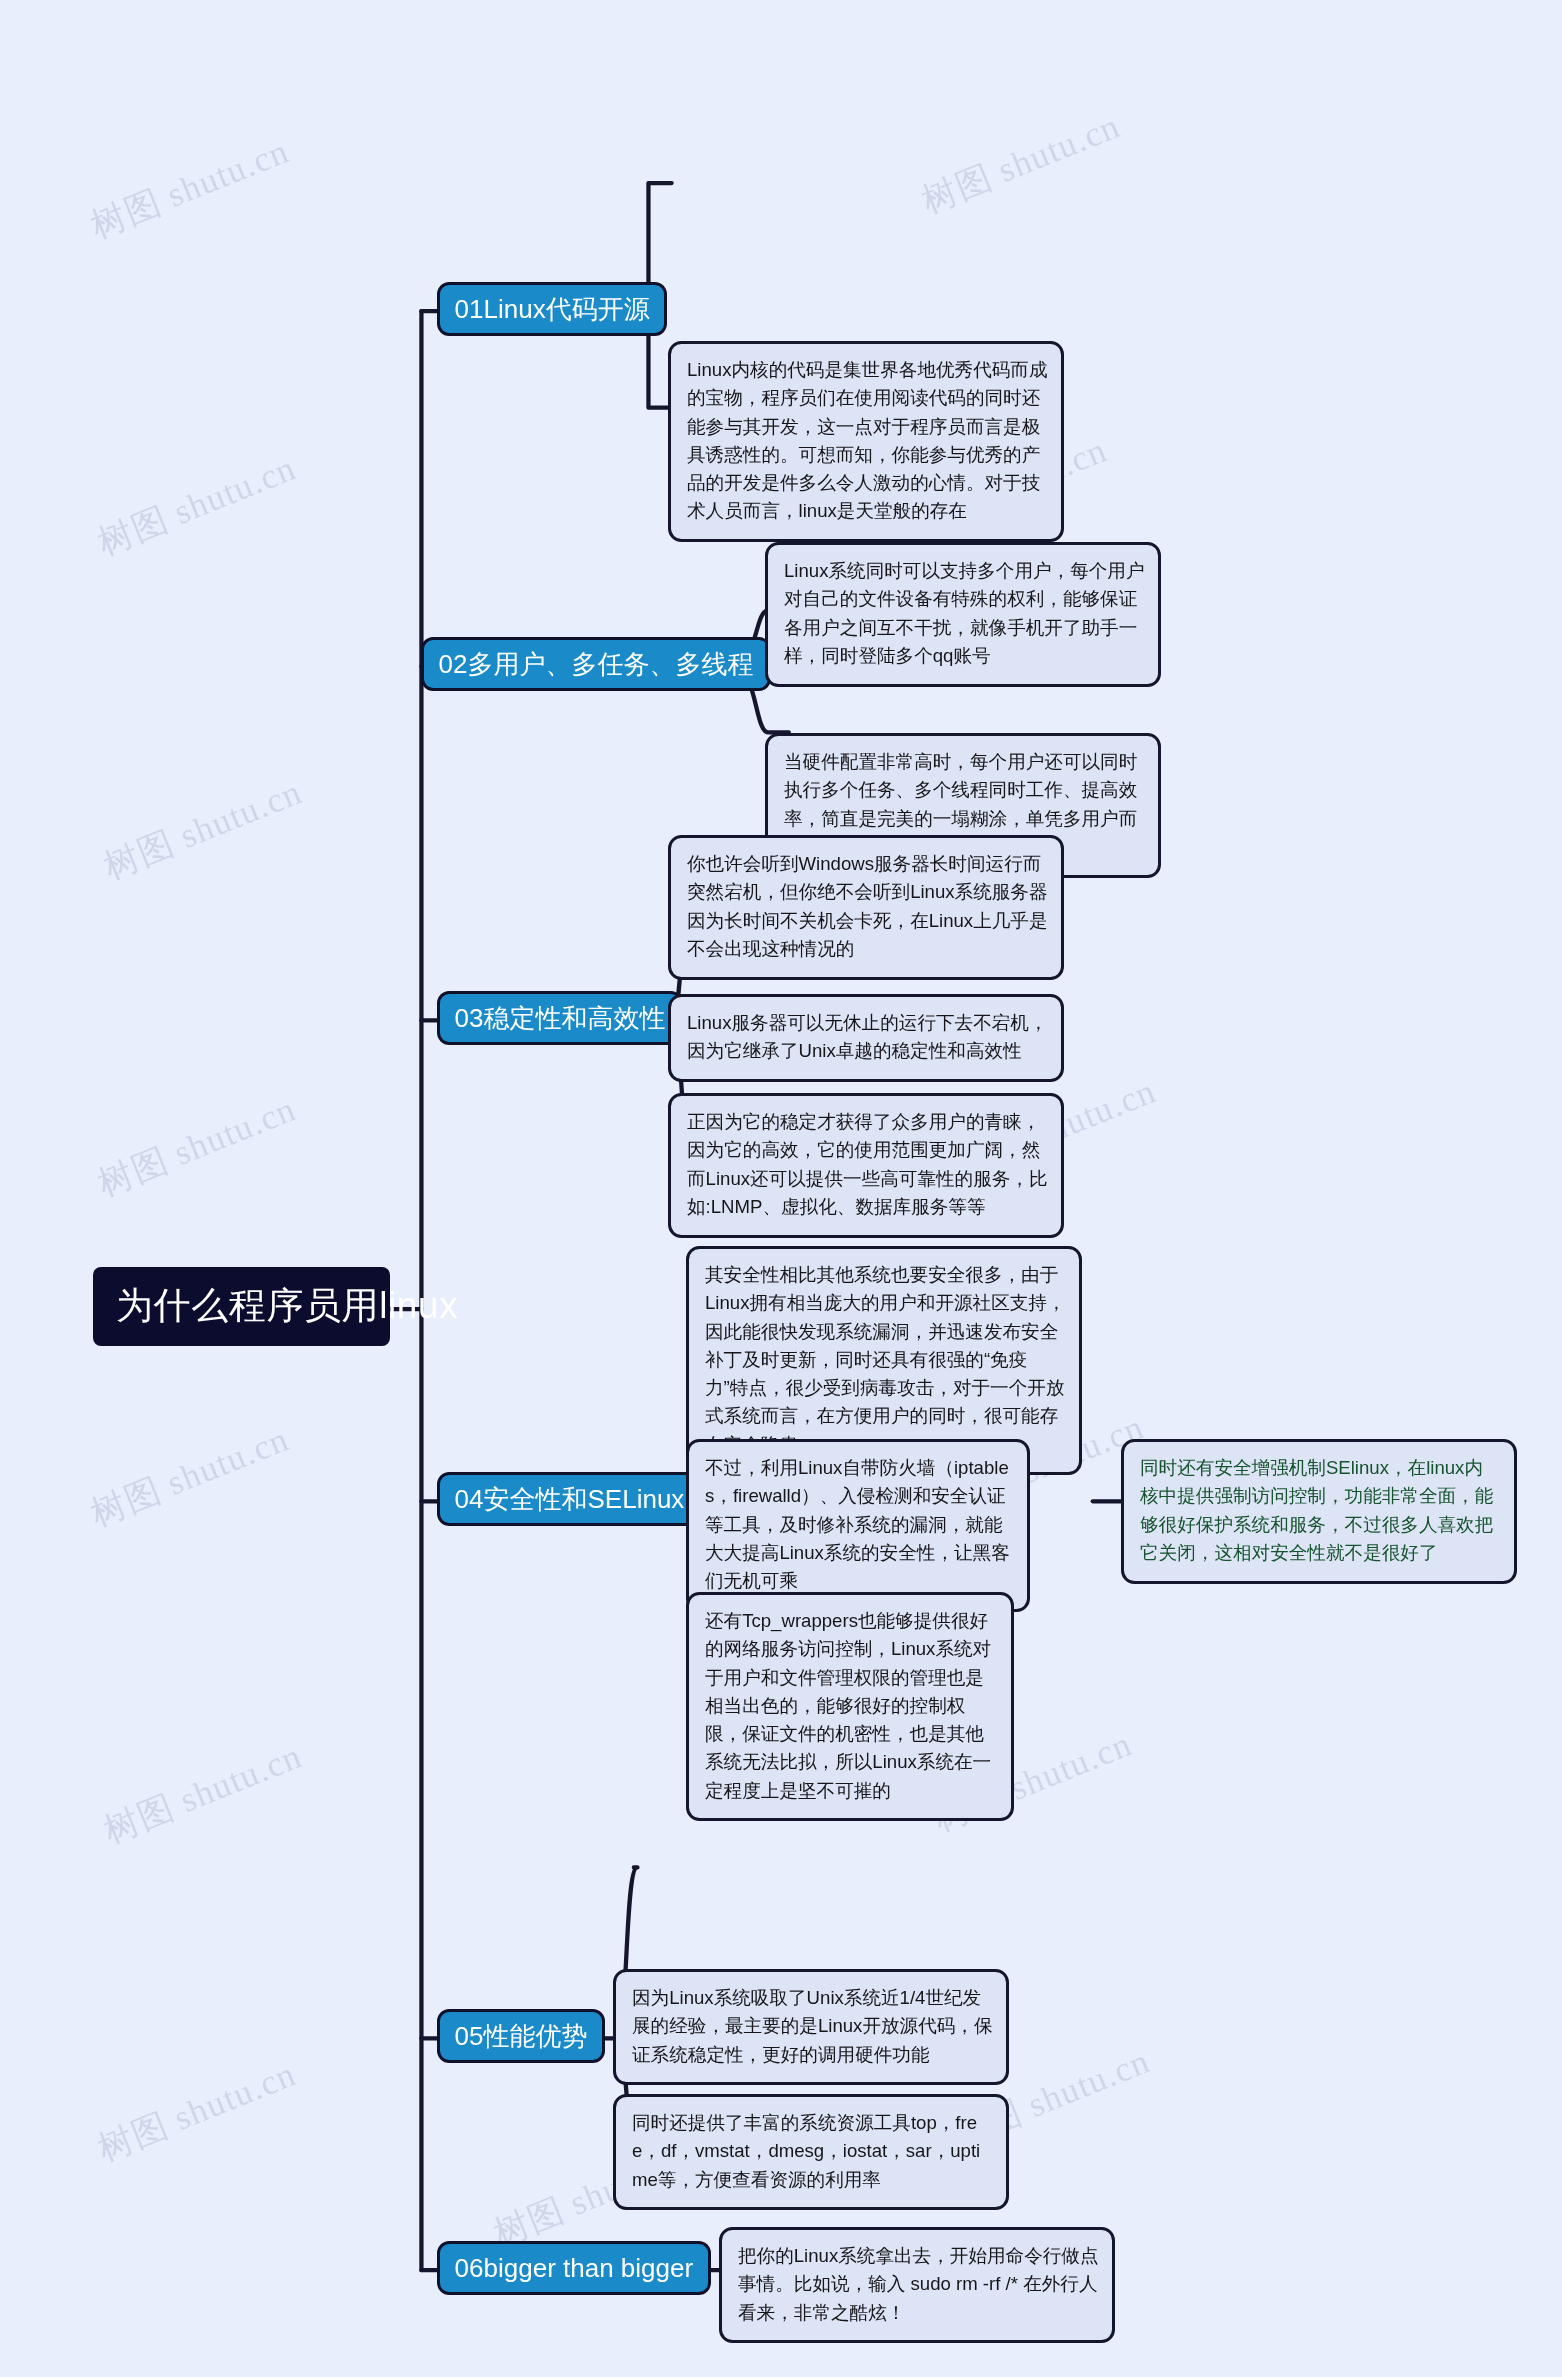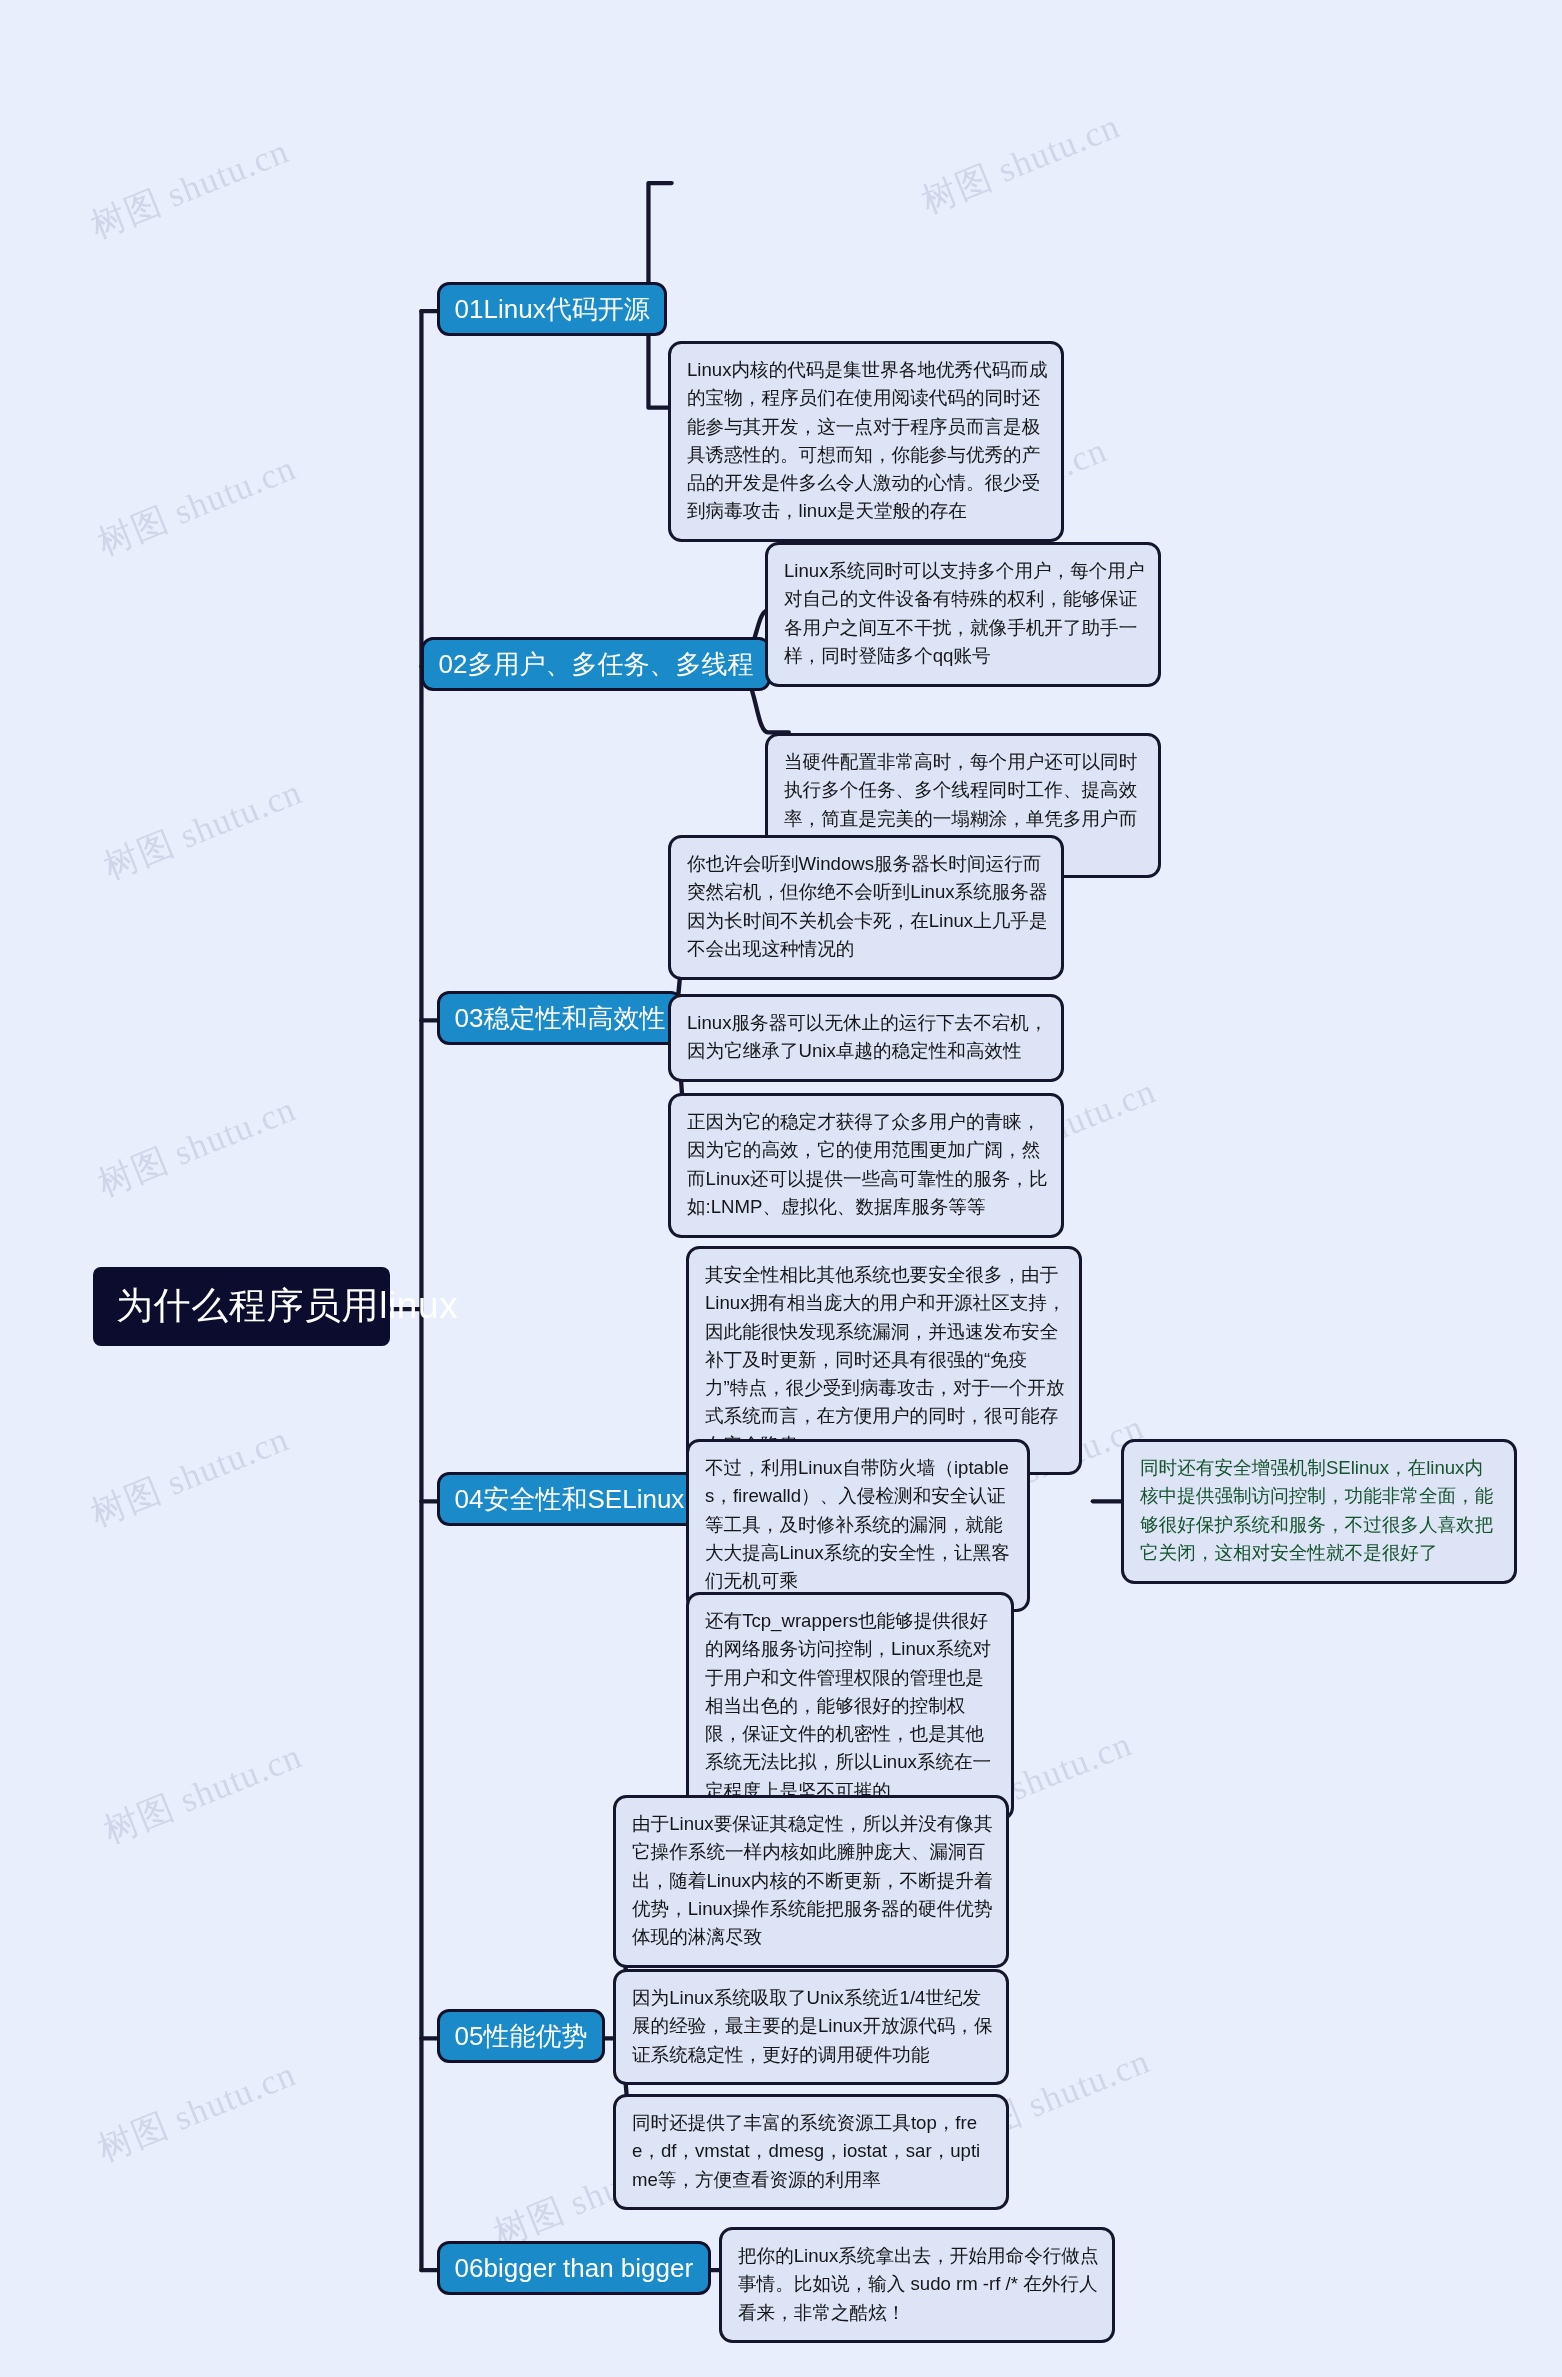--- a/index.html
+++ b/index.html
@@ -150,21 +150,21 @@
 
       <path d="M 1140 3720 L 1186 3720"></path>
     </g>
   </svg>
 
   <div class="node root-node" style="left:93px; top:1267px; width:297px;">为什么程序员用linux</div>
 
   <div class="node branch-node" style="left:437px; top:282px;">01Linux代码开源</div>
 
 
-  <div class="node leaf-node" style="left:668px; top:341px; width:396px;">Linux内核的代码是集世界各地优秀代码而成的宝物，程序员们在使用阅读代码的同时还能参与其开发，这一点对于程序员而言是极具诱惑性的。可想而知，你能参与优秀的产品的开发是件多么令人激动的心情。很少受到病毒攻击，linux是天堂般的存在</div>
+  <div class="node leaf-node" style="left:668px; top:341px; width:396px;">Linux内核的代码是集世界各地优秀代码而成的宝物，程序员们在使用阅读代码的同时还能参与其开发，这一点对于程序员而言是极具诱惑性的。可想而知，你能参与优秀的产品的开发是件多么令人激动的心情。对于技术人员而言，linux是天堂般的存在</div>
 
   <div class="node branch-node" style="left:421px; top:637px;">02多用户、多任务、多线程</div>
 
   <div class="node leaf-node" style="left:765px; top:542px; width:396px;">Linux系统同时可以支持多个用户，每个用户对自己的文件设备有特殊的权利，能够保证各用户之间互不干扰，就像手机开了助手一样，同时登陆多个qq账号</div>
 
   <div class="node leaf-node" style="left:765px; top:693px; width:396px;margin-top:40px;">当硬件配置非常高时，每个用户还可以同时执行多个任务、多个线程同时工作、提高效率，简直是完美的一塌糊涂，单凭多用户而言就完爆其他操作系统</div>
 
   <div class="node branch-node" style="left:437px; top:991px;">03稳定性和高效性</div>
 
   <div class="node leaf-node" style="left:668px; top:835px; width:396px;">你也许会听到Windows服务器长时间运行而突然宕机，但你绝不会听到Linux系统服务器因为长时间不关机会卡死，在Linux上几乎是不会出现这种情况的</div>
@@ -178,21 +178,20 @@
   <div class="node leaf-node" style="left:686px; top:1246px; width:396px;">其安全性相比其他系统也要安全很多，由于Linux拥有相当庞大的用户和开源社区支持，因此能很快发现系统漏洞，并迅速发布安全补丁及时更新，同时还具有很强的“免疫力”特点，很少受到病毒攻击，对于一个开放式系统而言，在方便用户的同时，很可能存在安全隐患</div>
 
   <div class="node leaf-node" style="left:686px; top:1439px; width:344px;">不过，利用Linux自带防火墙（iptables，firewalld）、入侵检测和安全认证等工具，及时修补系统的漏洞，就能大大提高Linux系统的安全性，让黑客们无机可乘</div>
 
   <div class="node sub-node" style="left:1121px; top:1439px; width:396px;">同时还有安全增强机制SElinux，在linux内核中提供强制访问控制，功能非常全面，能够很好保护系统和服务，不过很多人喜欢把它关闭，这相对安全性就不是很好了</div>
 
   <div class="node leaf-node" style="left:686px; top:1592px; width:328px;">还有Tcp_wrappers也能够提供很好的网络服务访问控制，Linux系统对于用户和文件管理权限的管理也是相当出色的，能够很好的控制权限，保证文件的机密性，也是其他系统无法比拟，所以Linux系统在一定程度上是坚不可摧的</div>
 
   <div class="node branch-node" style="left:437px; top:2009px;">05性能优势</div>
 
-  <div class="node leaf-node" style="left:613px; top:1795px; width:396px;">由于Linux要保证其稳定性，所以并没有像其它操作系统一样内核如此臃肿庞大、漏洞百出，随着Linux内核的不断更新，不断提升着优势，Linux操作系统能把服务器的硬件优势体现的淋漓尽致</div>
 
   <div class="node leaf-node" style="left:613px; top:1969px; width:396px;">因为Linux系统吸取了Unix系统近1/4世纪发展的经验，最主要的是Linux开放源代码，保证系统稳定性，更好的调用硬件功能</div>
 
   <div class="node leaf-node" style="left:613px; top:2094px; width:396px;">同时还提供了丰富的系统资源工具top，free，df，vmstat，dmesg，iostat，sar，uptime等，方便查看资源的利用率</div>
 
   <div class="node branch-node" style="left:437px; top:2241px;">06bigger than bigger</div>
 
   <div class="node leaf-node" style="left:719px; top:2227px; width:396px;">把你的Linux系统拿出去，开始用命令行做点事情。比如说，输入 sudo rm -rf /* 在外行人看来，非常之酷炫！</div>
 
 </div>

